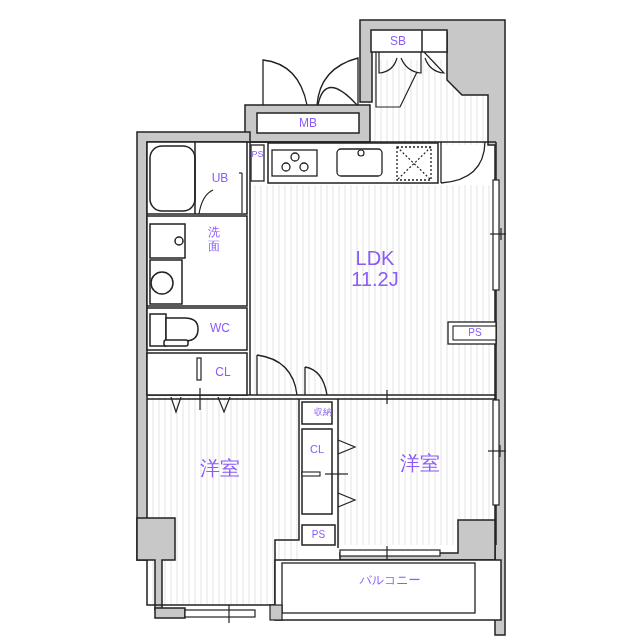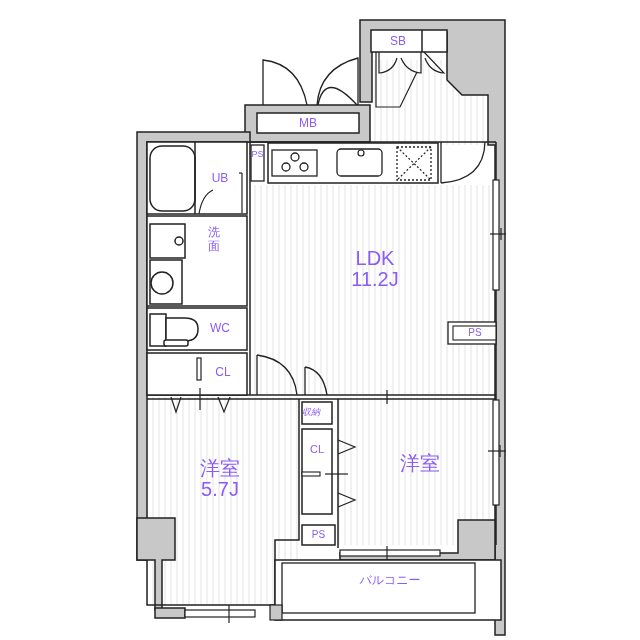--- a/index.html
+++ b/index.html
@@ -153,38 +153,37 @@
   <line x1="229" y1="605" x2="229" y2="623" stroke="#222" stroke-width="1.2"></line>
 </svg>
 
 <div class="lbl big" style="left:335px;top:248px;width:80px;">
   <div>LDK</div>
   <div>11.2J</div>
 </div>
 
 <div class="lbl big" style="left:180px;top:458px;width:80px;">
   <div>洋室</div>
-  <div>5.7J</div>
 </div>
 
 <div class="lbl big" style="left:380px;top:453px;width:80px;">
   <div>洋室</div>
 </div>
 
 <div class="lbl med" style="left:200px;top:172px;width:40px;">UB</div>
 
 <div class="lbl med" style="left:204px;top:226px;width:20px;white-space:normal;line-height:1.15;">洗面</div>
 
 <div class="lbl sm" style="left:200px;top:322px;width:40px;font-size:12px;">WC</div>
 
 <div class="lbl med" style="left:203px;top:366px;width:40px;">CL</div>
 
 <div class="lbl sm" style="left:302px;top:444px;width:30px;">CL</div>
 
-<div class="lbl xs" style="left:302px;top:408px;width:14px;font-style:italic;">収納</div>
+<div class="lbl xs" style="left:302px;top:408px;width:42px;">収納</div>
 
 <div class="lbl med" style="left:330px;top:574px;width:120px;">バルコニー</div>
 
 <div class="lbl sm" style="left:288px;top:117px;width:40px;font-size:12px;">MB</div>
 
 <div class="lbl sm" style="left:378px;top:35px;width:40px;font-size:12px;">SB</div>
 
 <div class="lbl xs" style="left:251px;top:150px;width:13px;white-space:normal;word-break:break-all;line-height:1.1;">PS</div>
 
 <div class="lbl xs" style="left:454px;top:328px;width:42px;font-size:10px;">PS</div>

